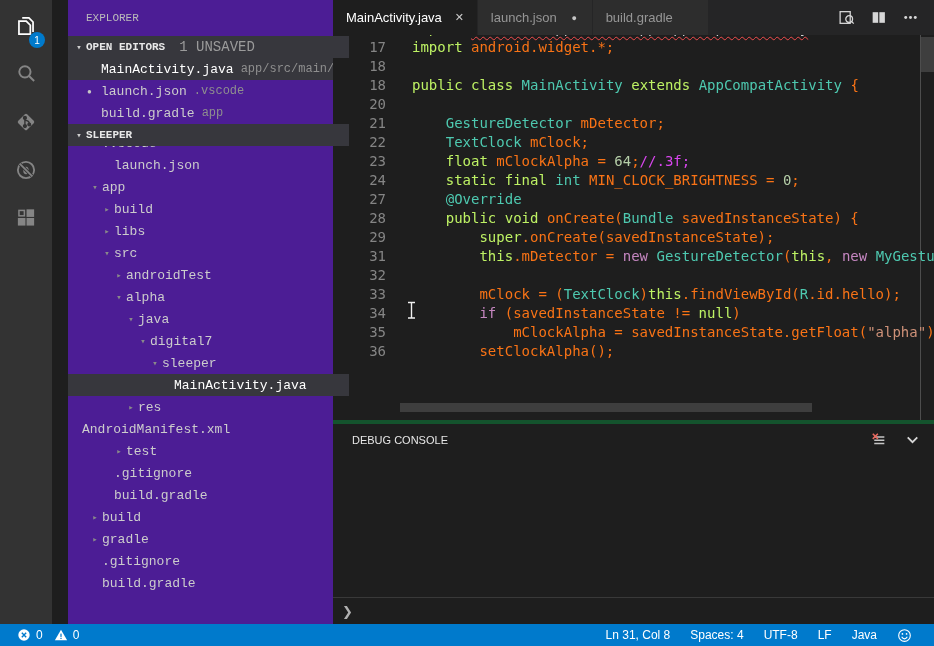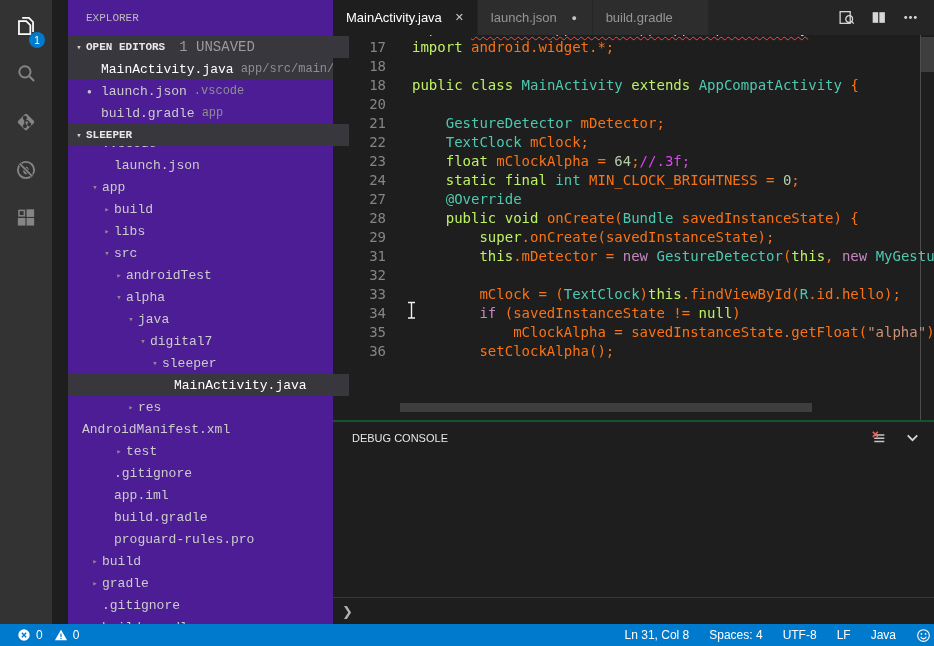--- a/index.html
+++ b/index.html
@@ -48,32 +48,32 @@
   .cl{height:19px;display:flex;white-space:pre;}
   .cl .num{width:44px;text-align:right;color:#858585;flex:none;}
   .cl .txt{margin-left:26px;}
   .k{color:#bef264}.t{color:#4ec9b0}.m{color:#c586c0}.n{color:#b5cea8}
   .c{color:#d946ef}.s{color:#ce9178}.d{color:#f97316}
   .e{color:#d4d4d4;text-decoration:underline wavy #f14c4c 1px;text-underline-offset:3px;}
   .vline{position:absolute;left:587px;top:0;bottom:0;width:1px;background:#5d5d5d;opacity:.75;}
   .hscroll{position:absolute;left:67px;top:368px;width:412px;height:9px;background:#5a5a5a;opacity:.55;z-index:4;}
   .vscroll{position:absolute;right:0;top:2px;width:13px;height:35px;background:#505050;opacity:.65;z-index:4;}
   
-  .panel{position:absolute;left:0;right:0;top:420px;bottom:0;background:#1e1e1e;border-top:2px solid #14532d;box-sizing:border-box;}
+  .panel{position:absolute;left:0;right:0;top:420px;bottom:0;background:#1e1e1e;border-top:4px solid #14532d;box-sizing:border-box;}
   .panel-hdr{height:31px;display:flex;align-items:center;padding:0 13px 0 19px;font-size:11px;color:#e7e7e7;}
   .panel-actions{margin-left:auto;display:flex;align-items:center;gap:17px;color:#d7d7d7;}
   .panel-actions svg{width:17px;height:17px;display:block;cursor:pointer;}
   .panel-input{position:absolute;left:0;right:0;bottom:0;height:26px;border-top:1px solid #393939;
                display:flex;align-items:center;padding-left:9px;color:#b0b0b0;font-size:13px;cursor:text;}
   
   .statusbar{position:absolute;left:0;right:0;bottom:0;height:22px;background:#007acc;color:#ffffff;
              display:flex;align-items:center;font-size:12px;z-index:10;}
   .sb-left{display:flex;align-items:center;gap:5px;padding-left:17px;}
   .sb-left svg{width:14px;height:14px;display:block;}
-  .sb-right{margin-left:auto;display:flex;gap:20px;padding-right:3px;}
+  .sb-right{margin-left:auto;display:flex;gap:20px;padding-right:22px;}
   .sb-item{cursor:pointer;}
   .sb-right svg{width:15px;height:15px;display:block;}
   
   .mouse{position:absolute;left:406px;top:301px;z-index:9;pointer-events:none;}
 </style>
 </head>
 <body>
 
 <div class="window">
 
@@ -209,29 +209,21 @@
         <div class="row" style="padding-left: 44px;">
           <span class="tw">▸</span>
           <span class="lbl">test</span>
         </div>
         <div class="row" style="padding-left: 32px;">
           <span class="tw"></span>
           <span class="lbl">.gitignore</span>
         </div>
         <div class="row" style="padding-left: 32px;">
           <span class="tw"></span>
-          <span class="lbl">app.iml</span>
-        </div>
-        <div class="row" style="padding-left: 32px;">
-          <span class="tw"></span>
           <span class="lbl">build.gradle</span>
-        </div>
-        <div class="row" style="padding-left: 32px;">
-          <span class="tw"></span>
-          <span class="lbl">proguard-rules.pro</span>
         </div>
         <div class="row" style="padding-left: 20px;">
           <span class="tw">▸</span>
           <span class="lbl">build</span>
         </div>
         <div class="row" style="padding-left: 20px;">
           <span class="tw">▸</span>
           <span class="lbl">gradle</span>
         </div>
         <div class="row" style="padding-left: 20px;">

